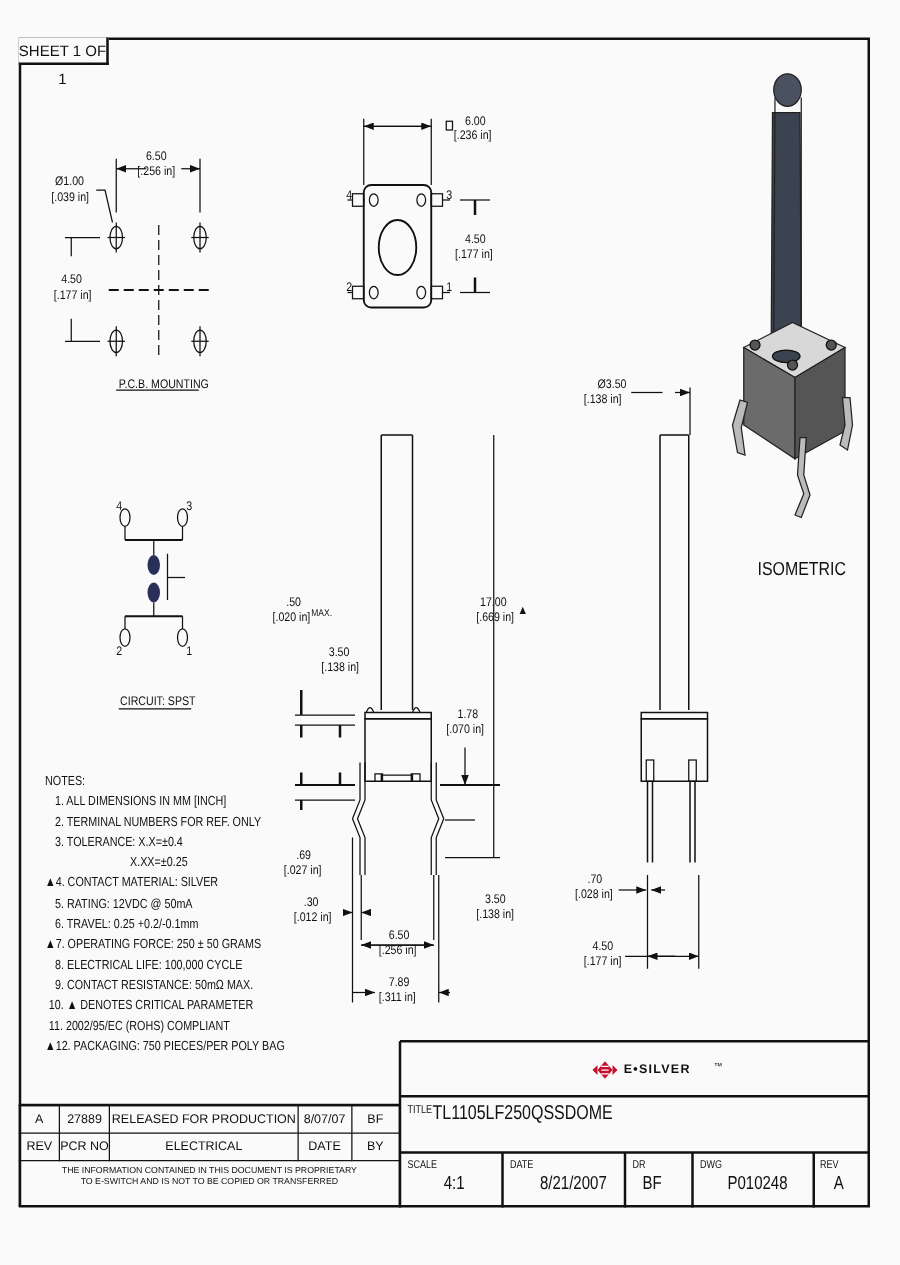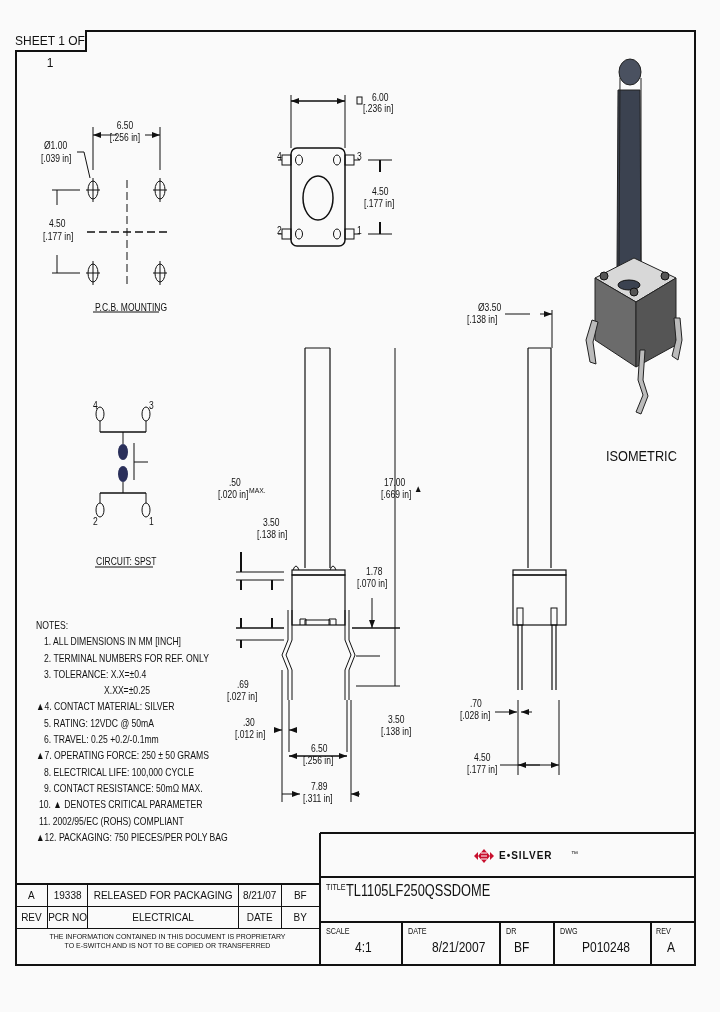--- a/index.html
+++ b/index.html
@@ -251,23 +251,23 @@
   <div style="margin-left:8px">9. CONTACT RESISTANCE: 50mΩ MAX.</div>
   <div style="margin-left:3px">10. ▲ DENOTES CRITICAL PARAMETER</div>
   <div style="margin-left:3px">11. 2002/95/EC (ROHS) COMPLIANT</div>
   <div>▲12. PACKAGING: 750 PIECES/PER POLY BAG</div>
 </div>
 
 <table class="tb" style="left:15px;top:884px;width:305px;">
   <tbody>
       <tr style="height:22px;">
     <td style="width:28px">A</td>
-    <td style="width:36px">19338</td>
-    <td style="width:136px">RELEASED FOR PACKAGING</td>
-    <td style="width:38px">8/21/07</td>
+    <td style="width:36px">27889</td>
+    <td style="width:136px">RELEASED FOR PRODUCTION</td>
+    <td style="width:38px">8/07/07</td>
     <td style="width:34px">BF</td>
   </tr>
   <tr style="height:22px;">
     <td>REV</td>
     <td>PCR NO</td>
     <td>ELECTRICAL</td>
     <td>DATE</td>
     <td>BY</td>
   </tr>
   <tr style="height:36px;">

